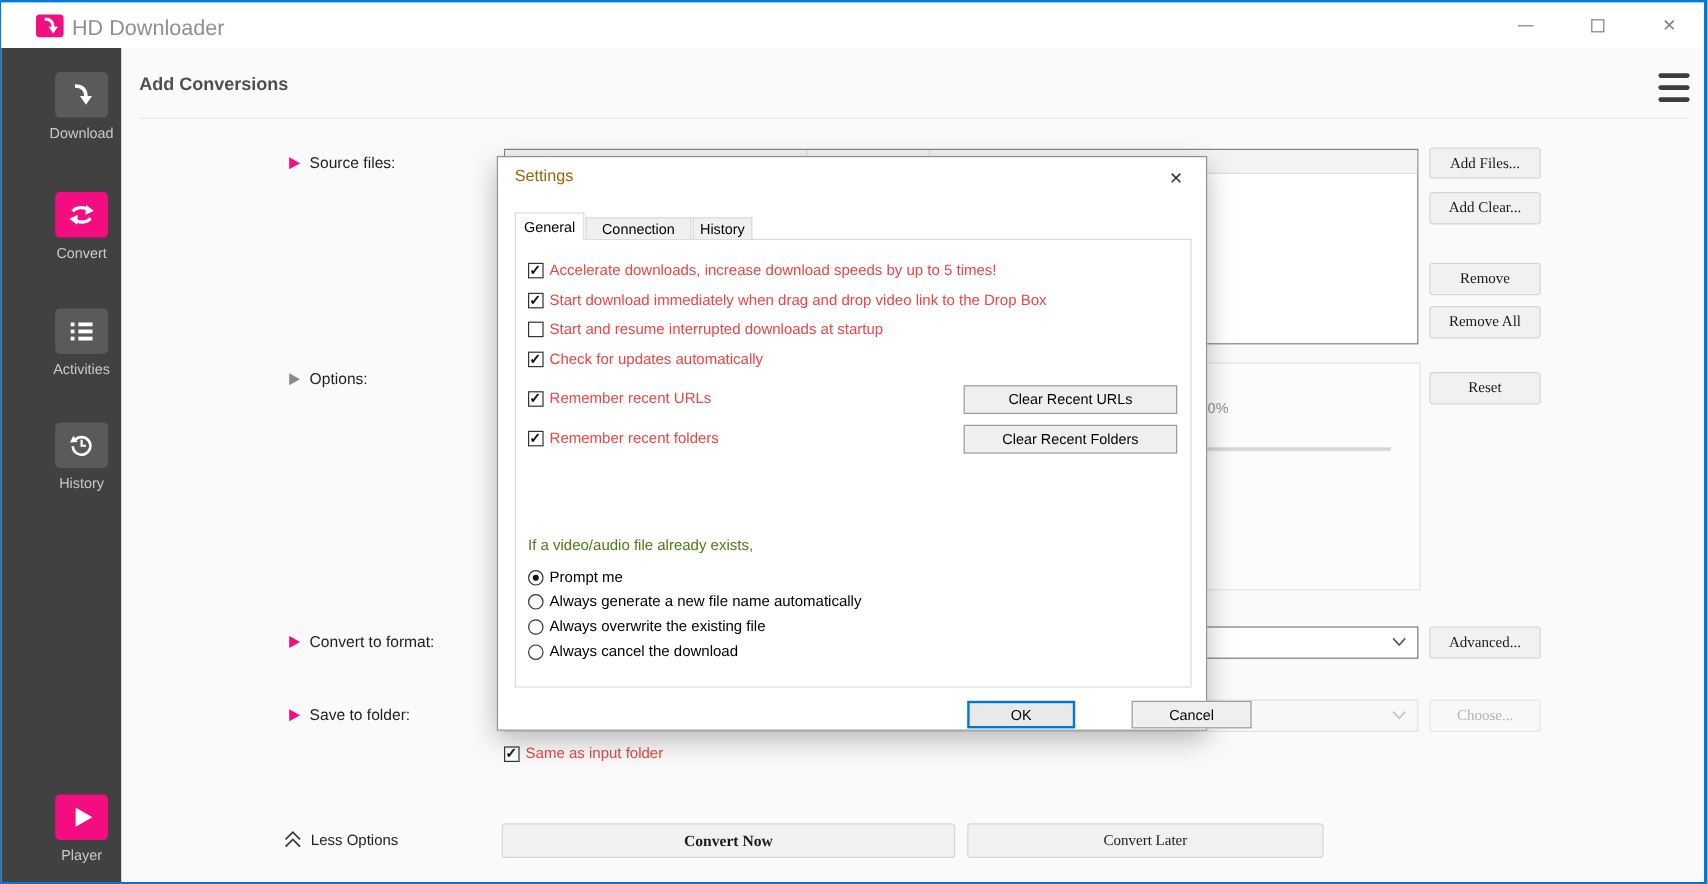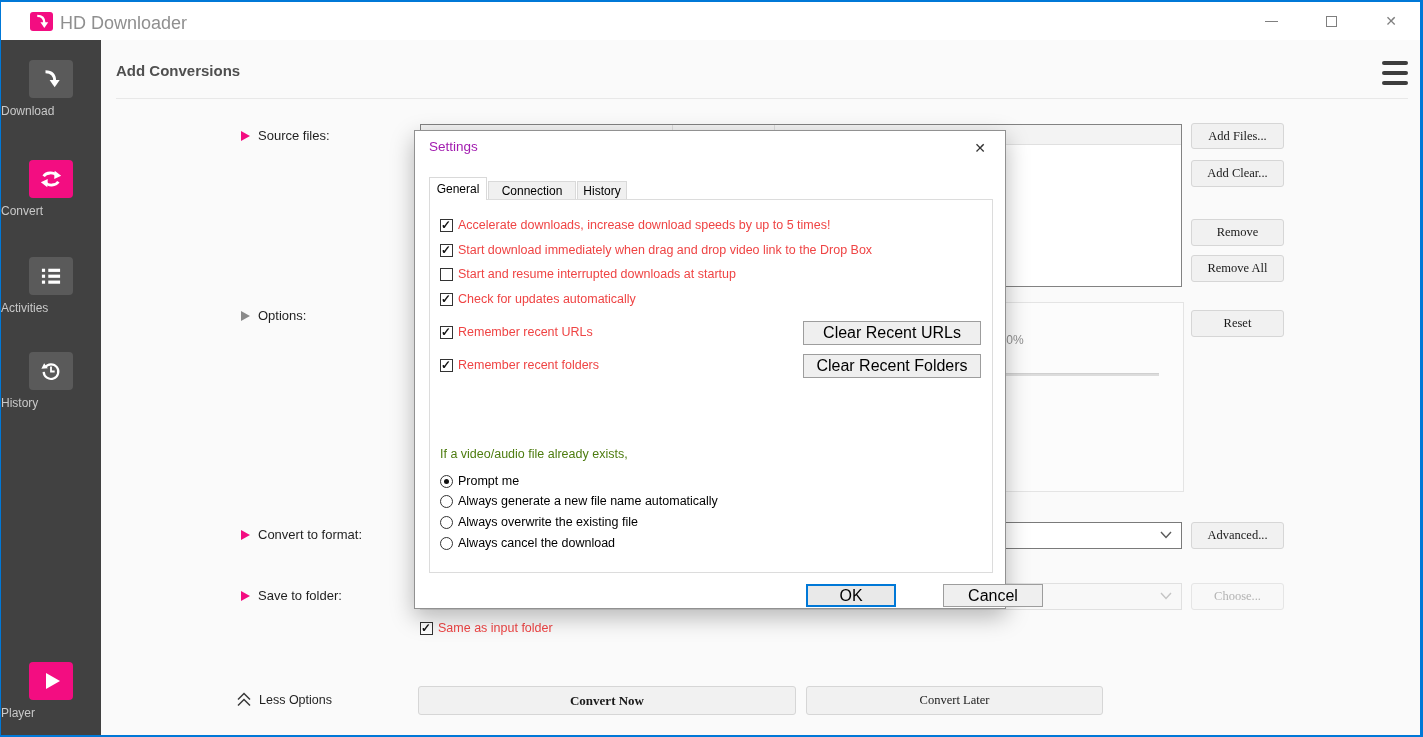--- a/index.html
+++ b/index.html
@@ -15,21 +15,21 @@
   .logo { position:absolute; left:29px; top:10px; width:23px; height:19px; background:#f30d81; border-radius:3px; }
   .logo svg { position:absolute; left:3px; top:1px; }
   .apptitle { position:absolute; left:59px; top:11px; font-size:18px; color:#8f8f8f; }
   .winbtn { position:absolute; top:0; width:46px; height:38px; display:flex; align-items:center; justify-content:center; }
   .wb-min  { left:1247px; } .wb-max { left:1307px; } .wb-close { left:1367px; }
   .glyph-min { width:13px; height:1px; background:#7f7f7f; }
   .glyph-max { width:11px; height:11px; border:1px solid #7f7f7f; background:transparent; }
   .glyph-close { font-size:14px; color:#7f7f7f; line-height:1; }
   
   .sidebar { position:absolute; left:0; top:38px; width:100px; height:699px; background:#414141; }
-  .nav { position:absolute; left:0; width:100px; cursor:default; }
+  .nav { position:absolute; left:17px; width:100px; text-align:center; cursor:default; }
   .iconbox { margin:0 auto; width:44px; height:38px; background:#5a5a5a; border-radius:4px;
              display:flex; align-items:center; justify-content:center; }
   .iconbox.on { background:#f30d81; }
   .navlabel { margin-top:6px; font-size:12px; color:#c9c9c9; }
   .playtri { width:0; height:0; border-left:14px solid #fff; border-top:8px solid transparent; border-bottom:8px solid transparent; margin-left:4px; }
   
   .heading { position:absolute; left:115px; top:60px; font-size:15px; font-weight:bold; color:#4f4f4f; }
   .hamburger { position:absolute; left:1381px; top:58px; width:26px; height:26px; display:flex; flex-direction:column; justify-content:space-between; padding:1px 0; }
   .hamburger div { width:26px; height:4px; background:#3d3d3d; border-radius:2px; }
   .hdivider { position:absolute; left:115px; top:96px; width:1292px; height:1px; background:#e8e8e8; }
@@ -57,30 +57,30 @@
   .cbrow { position:absolute; display:flex; align-items:center; gap:5px; font-size:12.5px; color:#ef4444; }
   .cbbox { width:13px; height:13px; background:#fff; border:1px solid #333; position:relative; flex:none; }
   .cbbox.on::after { content:"✓"; position:absolute; left:0px; top:-2px; font-size:12px; font-weight:bold; color:#111; }
   .radrow { position:absolute; display:flex; align-items:center; gap:5px; font-size:12.5px; color:#000; }
   .radcirc { width:13px; height:13px; border-radius:50%; background:#fff; border:1px solid #333; position:relative; flex:none; }
   .radcirc.on::after { content:""; position:absolute; left:3px; top:3px; width:5px; height:5px; border-radius:50%; background:#111; }
 
   
   .dialog { position:absolute; left:413px; top:128px; width:592px; height:479px; background:#ffffff;
             border:1px solid #919191; box-shadow:0 8px 22px rgba(0,0,0,0.28); }
-  .dlg-title { position:absolute; left:14px; top:8px; font-size:13.5px; color:#a21caf; }
+  .dlg-title { position:absolute; left:14px; top:8px; font-size:13.5px; color:#a16207; }
   .dlg-close { position:absolute; right:10px; top:5px; width:30px; height:24px; display:flex; align-items:center; justify-content:center; font-size:14px; color:#333; }
   .tab { position:absolute; font-size:12px; color:#000; display:flex; align-items:center; justify-content:center;
          background:#f0f0f0; border:1px solid #d9d9d9; border-bottom:none; top:50px; height:18px; z-index:2; }
   .tab.t0 { left:14px; width:58px; }
   .tab.t1 { left:73px; width:88px; }
   .tab.t2 { left:162px; width:50px; }
   .tab.on { top:46px; height:23px; background:#fff; z-index:3; }
   .tabpanel { position:absolute; left:14px; top:68px; width:564px; height:374px; background:#fff; border:1px solid #dcdcdc; }
-  .dlgbtn { position:absolute; background:#efefef; border:1px solid #9d9d9d; font-size:16px; color:#000;
+  .dlgbtn { position:absolute; background:#efefef; border:1px solid #9d9d9d; font-size:12px; color:#000;
             display:flex; align-items:center; justify-content:center; cursor:default; }
   .dlgbtn.default { border:2px solid #0078d7; background:#e9e9e9; }
   .existtext { position:absolute; left:10px; font-size:12.5px; color:#4d7c0f; }
 </style>
 </head>
 <body>
 
 <div class="window">
 
   <div class="titlebar">

